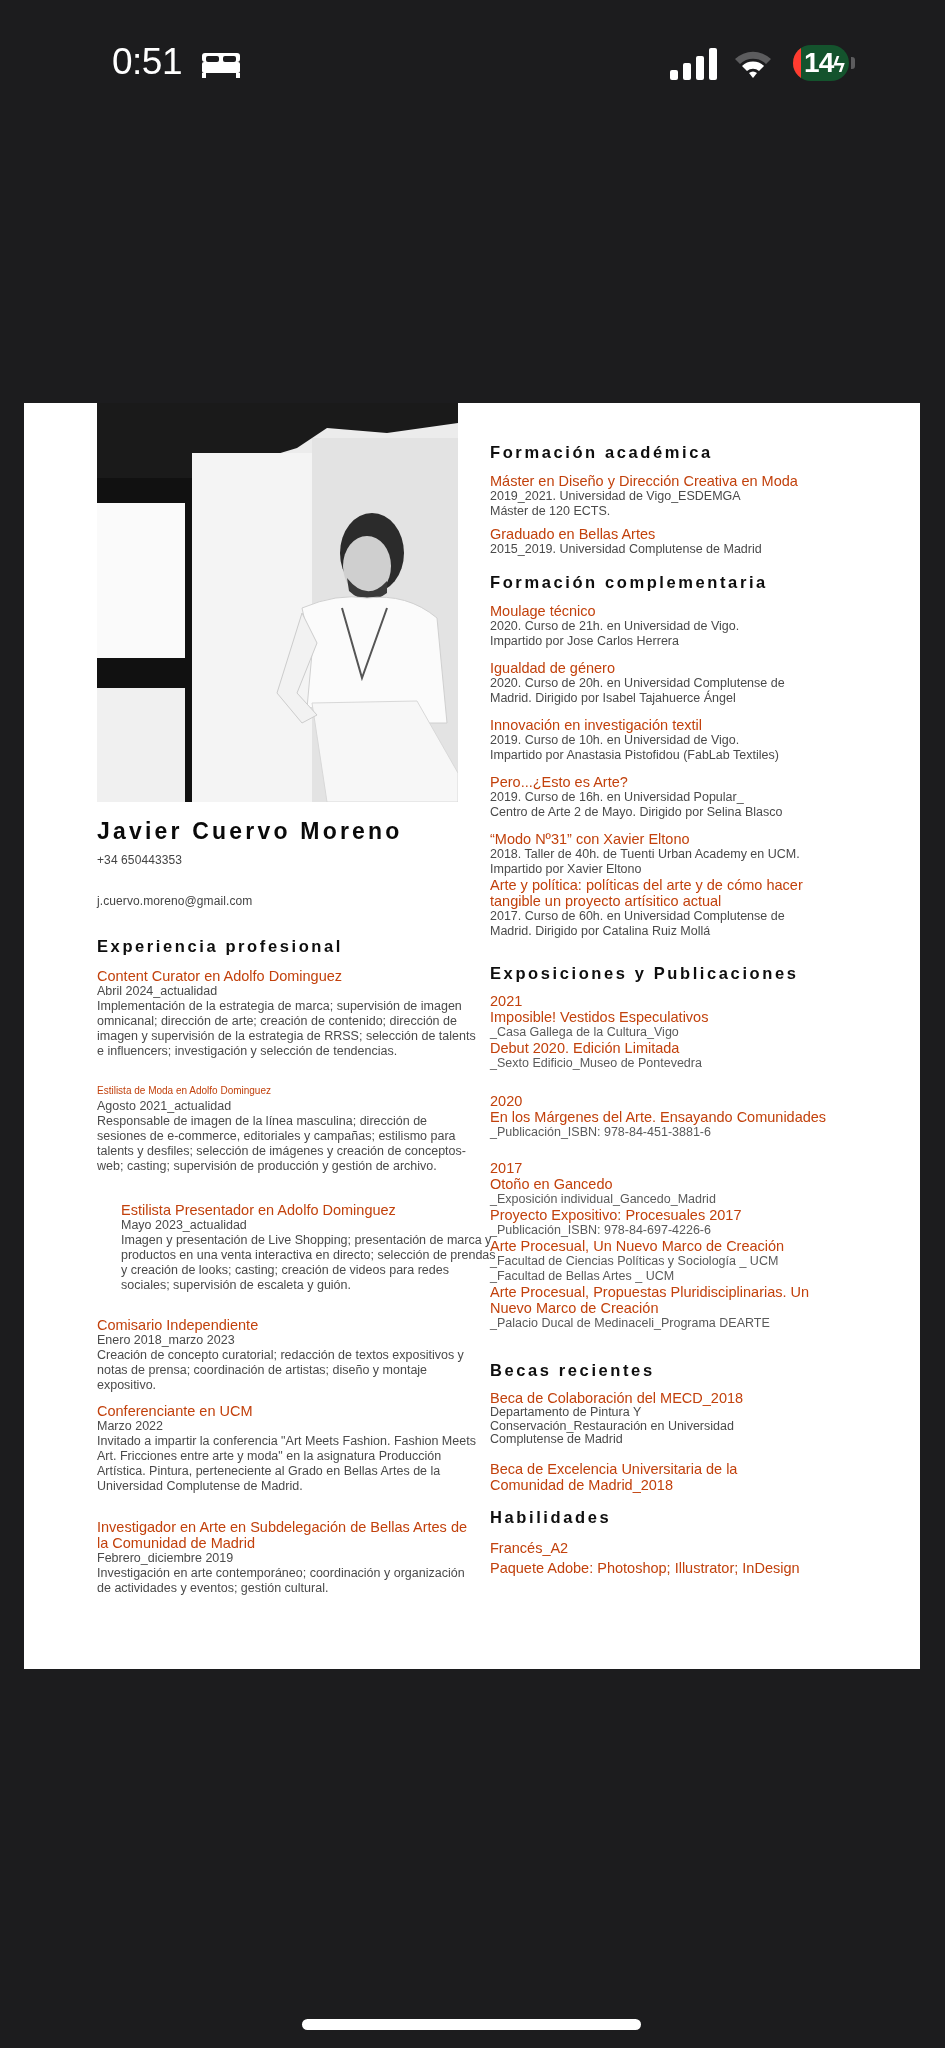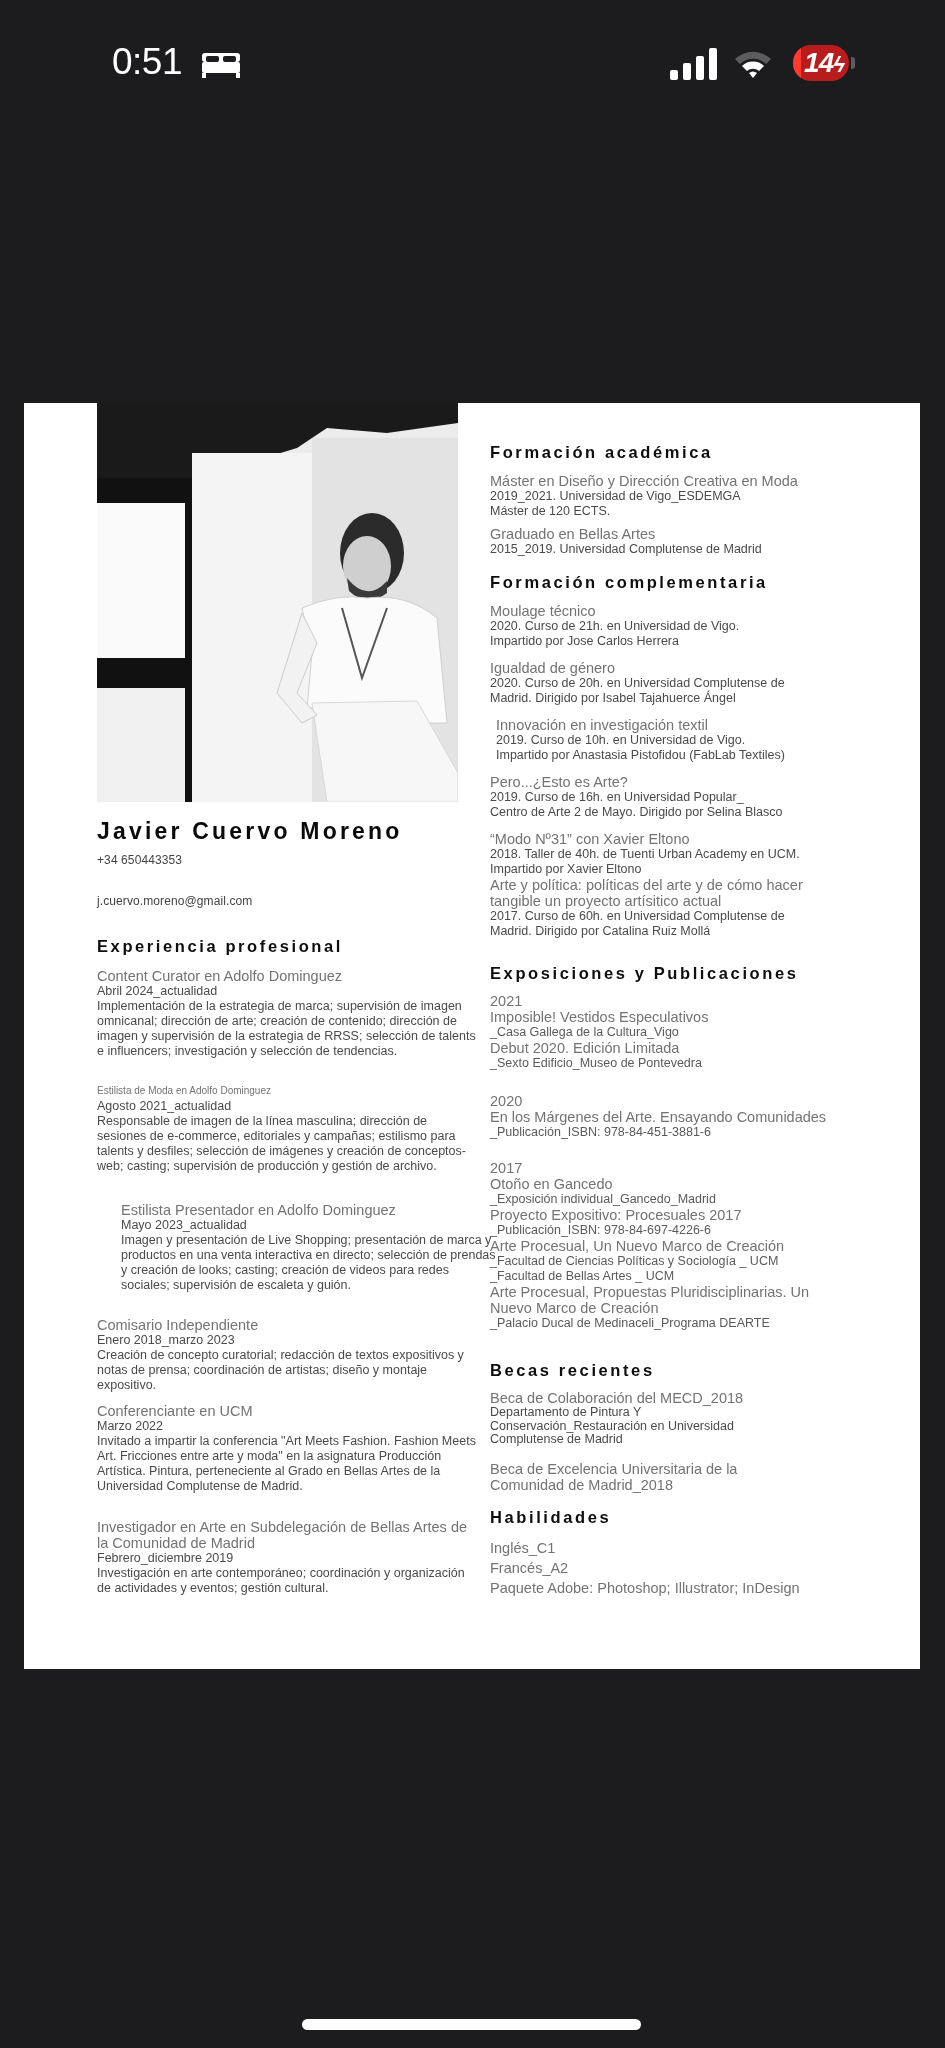--- a/index.html
+++ b/index.html
@@ -7,34 +7,34 @@
     width:945px; height:2048px; background:#1c1c1e; position:relative; overflow:hidden;
     font-family:"Liberation Sans", sans-serif;
   }
   
   .status-bar { position:absolute; left:0; top:0; width:945px; height:130px; }
   .time { position:absolute; left:112px; top:41px; color:#fff; font-size:37px; font-weight:500; letter-spacing:-0.5px; font-family:"Liberation Sans", sans-serif; }
   .bed-icon { position:absolute; left:201px; top:49px; width:40px; height:30px; }
   .signal-icon { position:absolute; left:670px; top:48px; width:48px; height:32px; }
   .wifi-icon { position:absolute; left:733px; top:47px; width:40px; height:33px; }
   .battery { position:absolute; left:793px; top:45px; width:62px; height:36px; }
-  .battery-body { position:absolute; left:0; top:0; width:56px; height:36px; border-radius:18px; background:#b91c1c; overflow:hidden;font-style:italic; }
+  .battery-body { position:absolute; left:0; top:0; width:56px; height:36px; border-radius:18px; background:#14532d; overflow:hidden; }
   .battery-fill { position:absolute; left:0; top:0; width:8px; height:36px; background:#ff3b30; }
   .battery-text { position:absolute; left:8px; top:2px; width:46px; text-align:center; color:#fff; font-size:28px; font-weight:700; letter-spacing:-1px; }
   .battery-cap { position:absolute; left:58px; top:12px; width:4px; height:12px; background:#5c5c5e; border-radius:0 3px 3px 0; }
 
   
   .page { position:absolute; left:24px; top:403px; width:896px; height:1266px; background:#fff; }
   .photo { position:absolute; left:73px; top:0; width:361px; height:399px; overflow:hidden; background:#e9e9e9; }
   .left { position:absolute; left:73px; top:0; width:380px; color:#222; }
   .right { position:absolute; left:466px; top:0; width:420px; color:#222; }
   .name { position:absolute; top:415px; left:0; font-family:"Liberation Sans", sans-serif; font-weight:900; font-size:23px; letter-spacing:3.2px; color:#0a0a0a; white-space:nowrap; }
   .contact { position:absolute; left:0; font-size:12px; color:#444; letter-spacing:0.1px; }
   .section-h { font-weight:900; font-size:16.5px; letter-spacing:2.6px; color:#0e0e0e; margin:0; white-space:nowrap; }
-  .entry-title { font-size:14.5px; color:#737373; line-height:16px; }
+  .entry-title { font-size:14.5px; color:#c2410c; line-height:16px; }
   .entry-sub { font-size:12.5px; color:#4a4a4a; line-height:15px; }
   .small-sub { font-size:12.5px; color:#5a5a5a; line-height:15px; }
   .block { position:absolute; left:0; width:100%; }
   .home-indicator { position:absolute; left:302px; top:2019px; width:339px; height:11px; border-radius:6px; background:#fff; }
 </style>
 </head>
 <body>
 
 <div class="status-bar">
   <span class="time">0:51</span>
@@ -161,21 +161,21 @@
     <div class="block" style="top:200px;">
       <div class="entry-title">Moulage técnico</div>
       <div class="entry-sub">2020. Curso de 21h. en Universidad de Vigo.</div>
       <div class="entry-sub">Impartido por Jose Carlos Herrera</div>
     </div>
     <div class="block" style="top:257px;">
       <div class="entry-title">Igualdad de género</div>
       <div class="entry-sub">2020. Curso de 20h. en Universidad Complutense de</div>
       <div class="entry-sub">Madrid. Dirigido por Isabel Tajahuerce Ángel</div>
     </div>
-    <div class="block" style="top:314px;margin-left:6px;">
+    <div class="block" style="top:314px;">
       <div class="entry-title">Innovación en investigación textil</div>
       <div class="entry-sub">2019. Curso de 10h. en Universidad de Vigo.</div>
       <div class="entry-sub">Impartido por Anastasia Pistofidou (FabLab Textiles)</div>
     </div>
     <div class="block" style="top:371px;">
       <div class="entry-title">Pero...¿Esto es Arte?</div>
       <div class="entry-sub">2019. Curso de 16h. en Universidad Popular_</div>
       <div class="entry-sub">Centro de Arte 2 de Mayo. Dirigido por Selina Blasco</div>
     </div>
     <div class="block" style="top:428px;">
@@ -228,20 +228,19 @@
       <div class="entry-sub" style="width:290px;line-height:13.5px;">Departamento de Pintura Y Conservación_Restauración en Universidad Complutense de Madrid</div>
     </div>
     <div class="block" style="top:1058px;">
       <div class="entry-title" style="width:290px;">Beca de Excelencia Universitaria de la Comunidad de Madrid_2018</div>
     </div>
 
     <div class="block" style="top:1105px;">
       <h2 class="section-h">Habilidades</h2>
     </div>
     <div class="block" style="top:1135px;">
-      <div class="entry-title" style="line-height:20px;">Inglés_C1</div>
       <div class="entry-title" style="line-height:20px;">Francés_A2</div>
       <div class="entry-title" style="line-height:20px;">Paquete Adobe: Photoshop; Illustrator; InDesign</div>
     </div>
   </div>
 </div>
 
 <div class="home-indicator"></div>
 
 </body></html>

